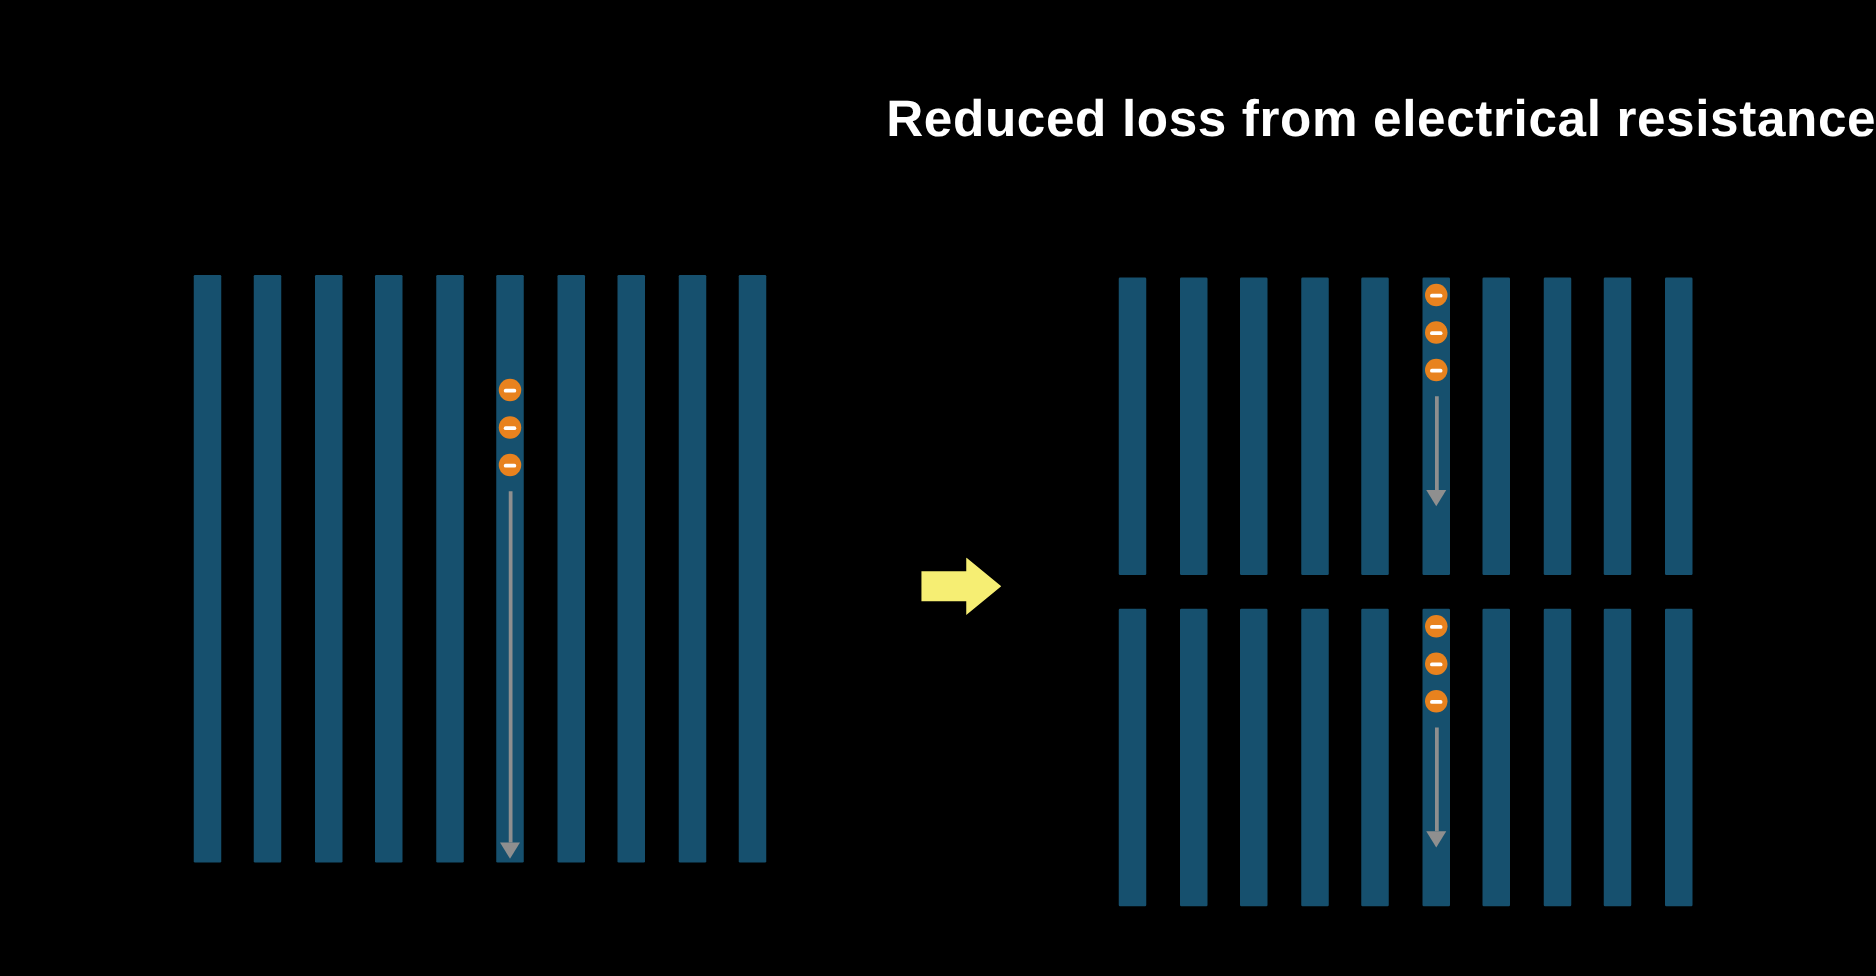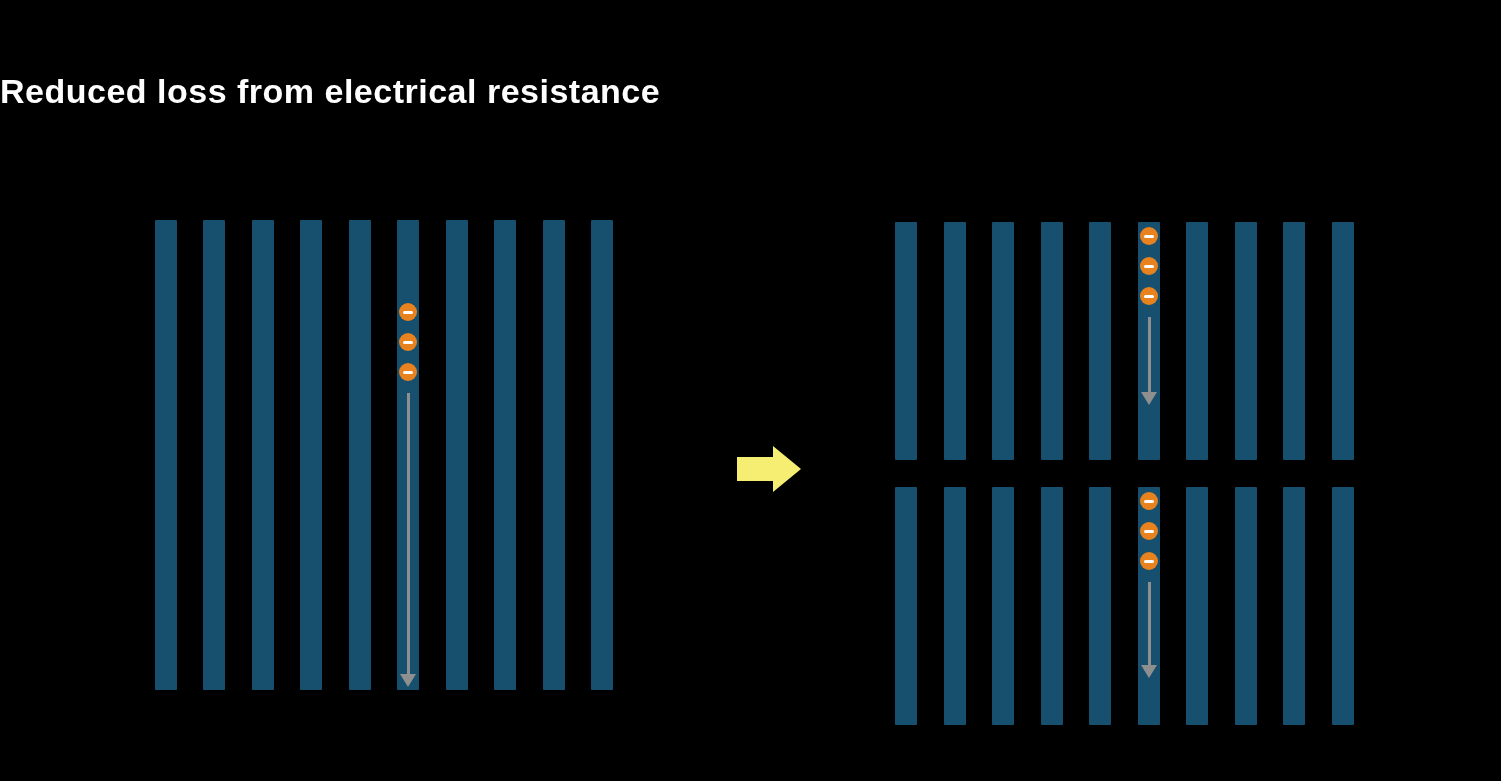--- a/index.html
+++ b/index.html
@@ -17,23 +17,23 @@
   #stage {
     position: absolute;
     inset: 0;
   }
   .title {
     position: absolute;
     top: 72px;
     left: 0;
     width: 100%;
     margin: 0;
-    text-align: left;
+    text-align: right;
     color: #ffffff;
-    font-size: 34px;
+    font-size: 41px;
     font-weight: 700;
     letter-spacing: 0.5px;
   }
   .panel {
     position: absolute;
     display: flex;
     justify-content: space-between;
   }
   .panel .bar {
     width: 22px;

